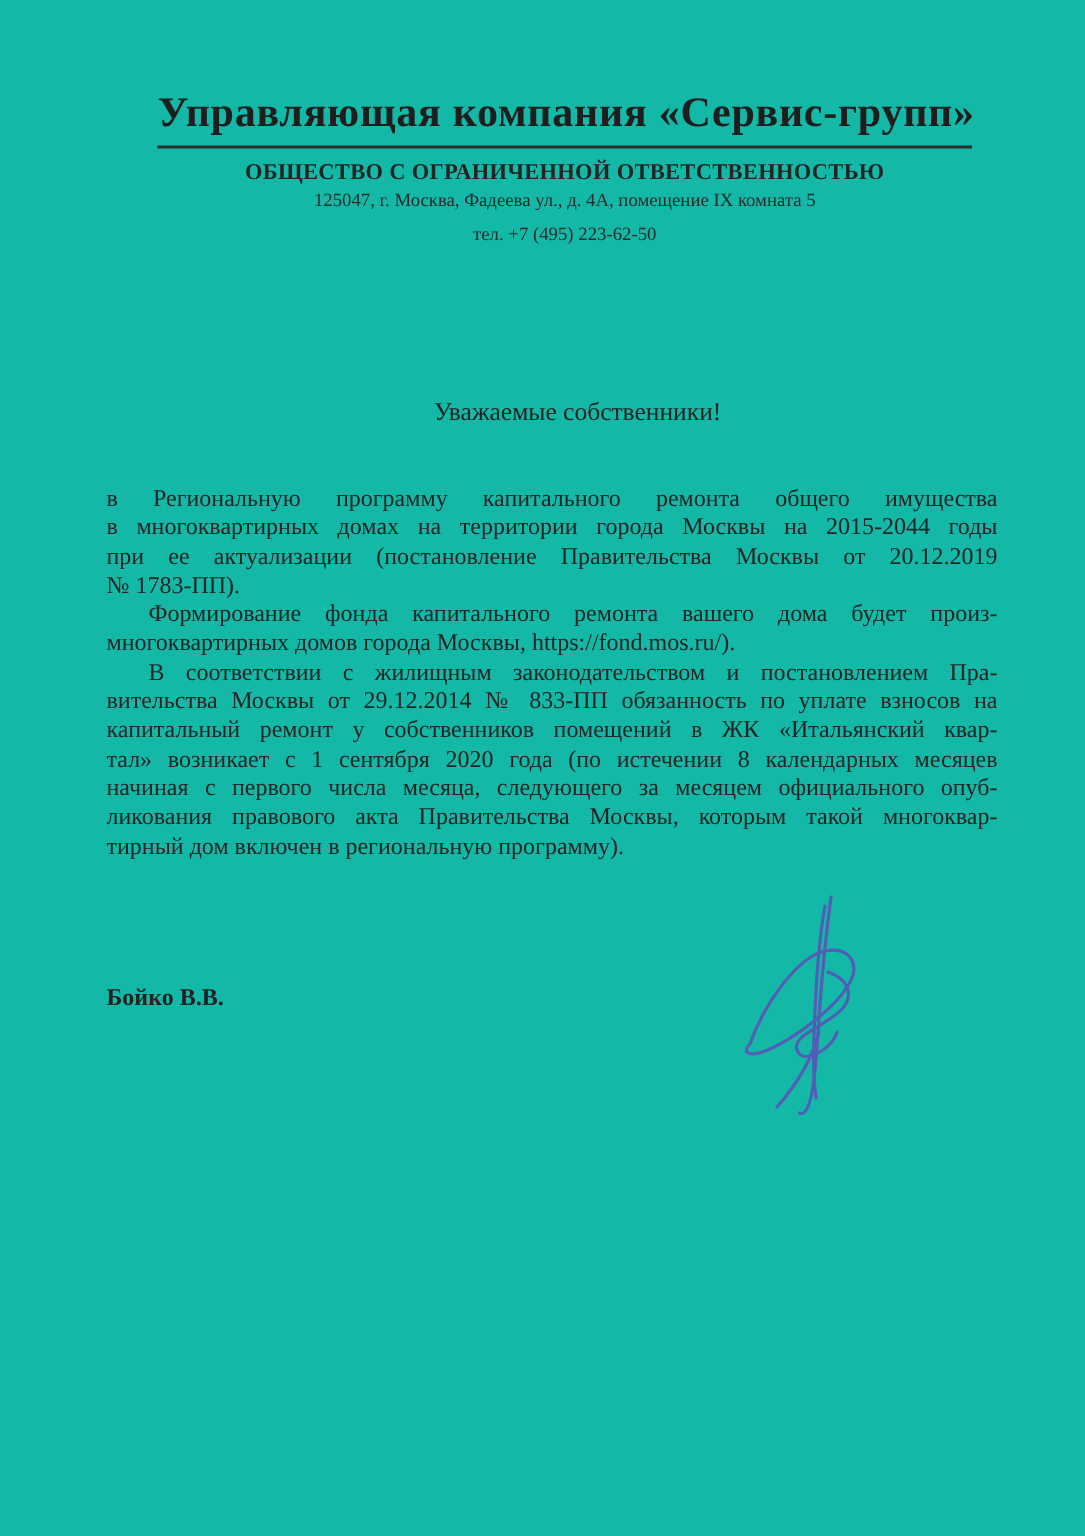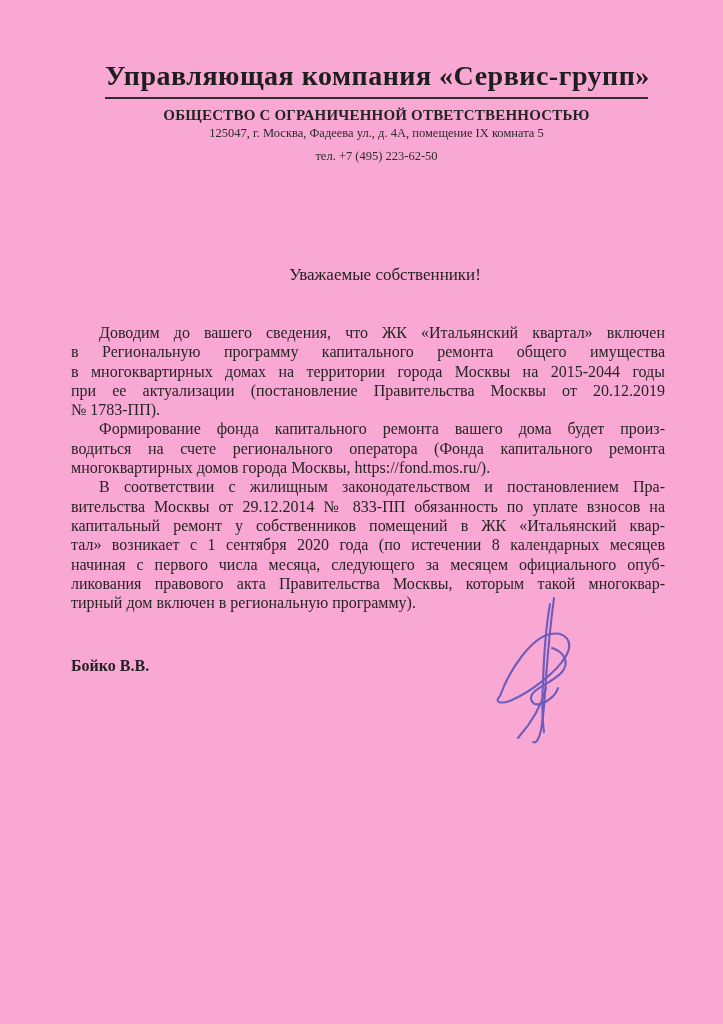--- a/index.html
+++ b/index.html
@@ -6,21 +6,21 @@
   body {
     width: 723px; height: 1024px;
     background: #ffffff;
     font-family: "Liberation Serif", serif;
     color: #262626;
     -webkit-font-smoothing: antialiased;
   }
   .page {
     position: relative;
     width: 723px; height: 1024px;
-    background: #f9a8d4;
+    background: #14b8a6;
     overflow: hidden;
   }
   
   .letterhead {
     position: absolute;
     top: 60px; left: 105px; width: 543px;
     text-align: center;
   }
   .company-name {
     font-size: 28px;
@@ -111,28 +111,26 @@
   <div class="letterhead">
     <div class="company-name">Управляющая компания «Сервис-групп»</div>
     <div class="org-type">ОБЩЕСТВО С ОГРАНИЧЕННОЙ ОТВЕТСТВЕННОСТЬЮ</div>
     <div class="address-line">125047, г. Москва, Фадеева ул., д. 4А, помещение IX комната 5</div>
     <div class="phone-line">тел. +7 (495) 223-62-50</div>
   </div>
 
   <div class="salutation">Уважаемые собственники!</div>
 
   <div class="body-text">
-    <div class="line indent">Доводим до вашего сведения, что ЖК «Итальянский квартал» включен</div>
     <div class="line">в Региональную программу капитального ремонта общего имущества</div>
     <div class="line">в многоквартирных домах на территории города Москвы на 2015-2044 годы</div>
     <div class="line">при ее актуализации (постановление Правительства Москвы от 20.12.2019</div>
     <div class="line last">№ 1783-ПП).</div>
 
     <div class="line indent">Формирование фонда капитального ремонта вашего дома будет произ-</div>
-    <div class="line">водиться на счете регионального оператора (Фонда капитального ремонта</div>
     <div class="line last">многоквартирных домов города Москвы, https://fond.mos.ru/).</div>
 
     <div class="line indent">В соответствии с жилищным законодательством и постановлением Пра-</div>
     <div class="line">вительства Москвы от 29.12.2014 № 833-ПП обязанность по уплате взносов на</div>
     <div class="line">капитальный ремонт у собственников помещений в ЖК «Итальянский квар-</div>
     <div class="line">тал» возникает с 1 сентября 2020 года (по истечении 8 календарных месяцев</div>
     <div class="line">начиная с первого числа месяца, следующего за месяцем официального опуб-</div>
     <div class="line">ликования правового акта Правительства Москвы, которым такой многоквар-</div>
     <div class="line last">тирный дом включен в региональную программу).</div>
   </div>

